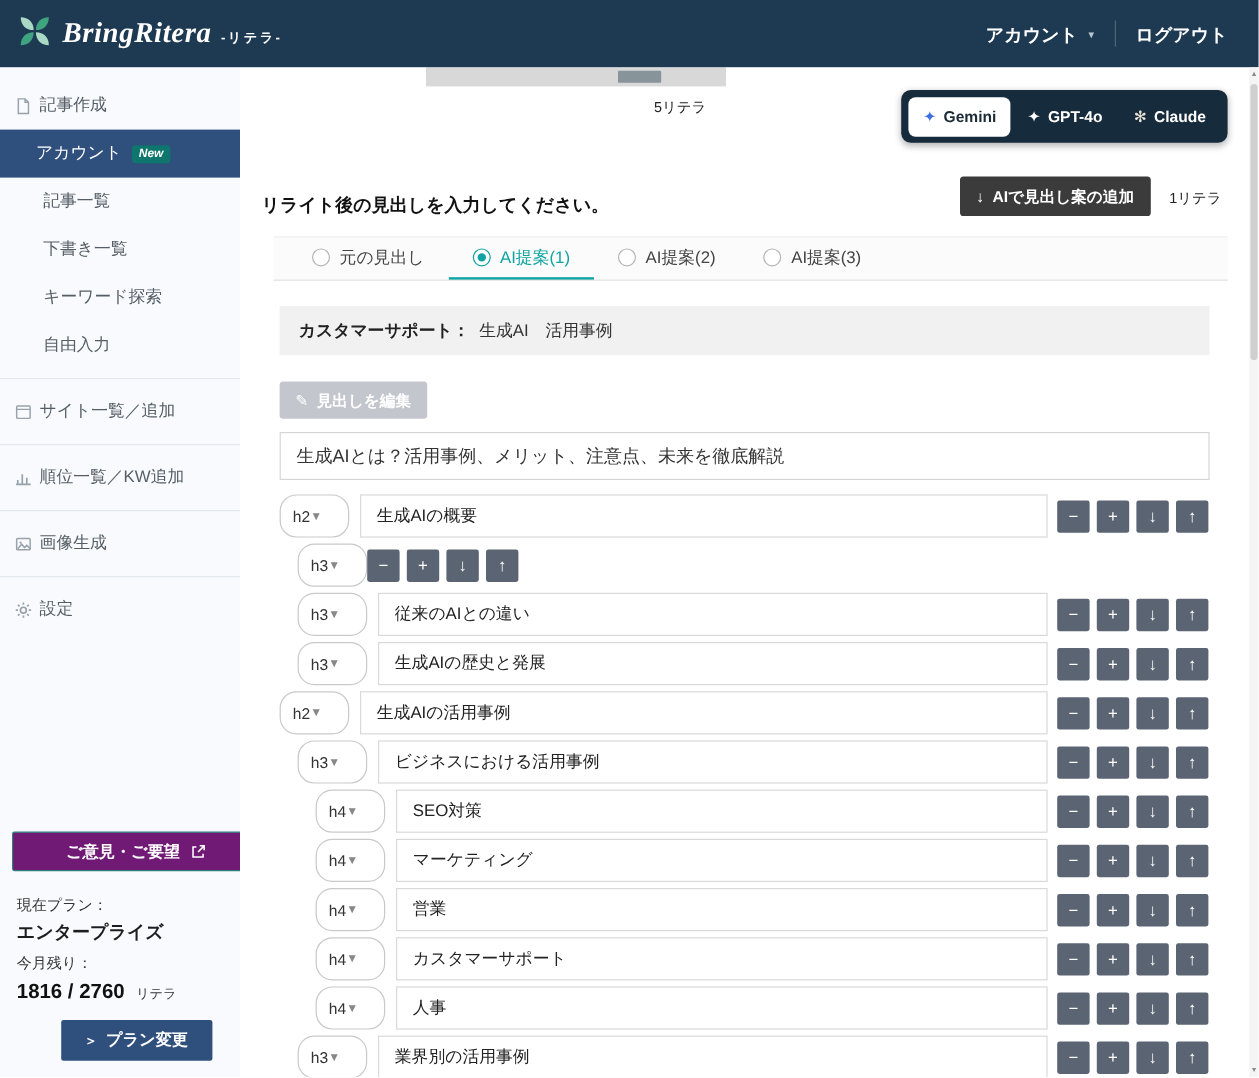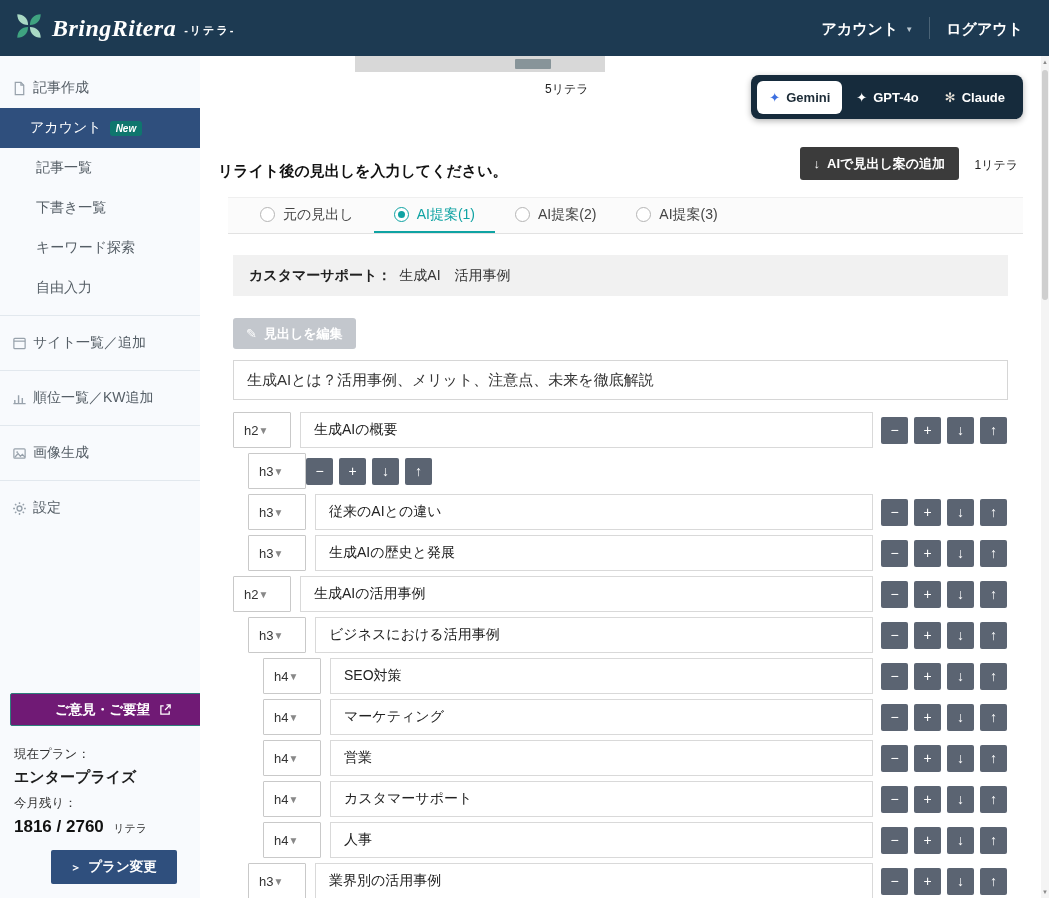--- a/index.html
+++ b/index.html
@@ -60,21 +60,21 @@
 .tab.selected .radio::after{content:"";position:absolute;left:50%;top:50%;width:7px;height:7px;margin:-3.5px 0 0 -3.5px;border-radius:50%;background:#0fa3a3;}
 .keyword-box{position:absolute;left:33px;right:41px;top:199px;height:41px;background:#f1f1f1;display:flex;align-items:center;padding:0 16px;font-size:14px;color:#222;}
 .kw-label{font-weight:bold;}
 .kw-value{margin-left:8px;color:#333;}
 .edit-btn{position:absolute;left:33px;top:262px;height:31px;background:#c3c7cd;color:#fff;border:none;border-radius:3px;font-size:13px;font-weight:bold;display:flex;align-items:center;gap:7px;padding:0 13px;font-family:inherit;cursor:default;}
 .title-input{position:absolute;left:33px;right:41px;top:304px;height:40px;border:1px solid #d6d6d6;background:#fff;font-size:15px;color:#333;padding:0 13px;font-family:inherit;}
 .rows{position:absolute;left:33px;right:42px;top:356px;}
 .h-row{display:flex;align-items:center;height:36px;margin-bottom:5px;}
 .h-row.lvl-1{padding-left:15px;}
 .h-row.lvl-2{padding-left:30px;}
-.level-select{width:58px;height:36px;border:1px solid #c9c9c9;border-radius:1px;background:#fff;display:flex;align-items:center;justify-content:space-between;padding:0 25px 0 10px;font-size:13px;color:#333;cursor:pointer;flex:none;}
+.level-select{width:58px;height:36px;border:1px solid #c9c9c9;border-radius:14px;background:#fff;display:flex;align-items:center;justify-content:space-between;padding:0 25px 0 10px;font-size:13px;color:#333;cursor:pointer;flex:none;}
 .sel-caret{font-size:10px;color:#888;}
 .h-input{flex:1;height:36px;border:1px solid #d9d9d9;background:#fff;margin:0 8px 0 9px;padding:0 13px;font-size:14px;color:#222;font-family:inherit;min-width:0;}
 .row-actions{display:flex;gap:6px;flex:none;}
 .row-actions .act{width:27px;height:27px;background:#5b6472;color:#fff;border:none;border-radius:2px;font-size:14px;line-height:1;cursor:pointer;display:flex;align-items:center;justify-content:center;font-family:inherit;}
 .scrollbar{position:absolute;right:0;top:0;bottom:0;width:8px;background:#f4f4f4;z-index:6;}
 .scroll-thumb{position:absolute;left:1px;right:1px;top:14px;height:230px;background:#cfcfcf;border-radius:3px;cursor:pointer;}
 .scroll-arrow{position:absolute;left:0;right:0;text-align:center;font-size:6px;color:#8a8a8a;cursor:pointer;}
 .scroll-arrow.up{top:3px;}
 .scroll-arrow.down{bottom:3px;}
 </style>

